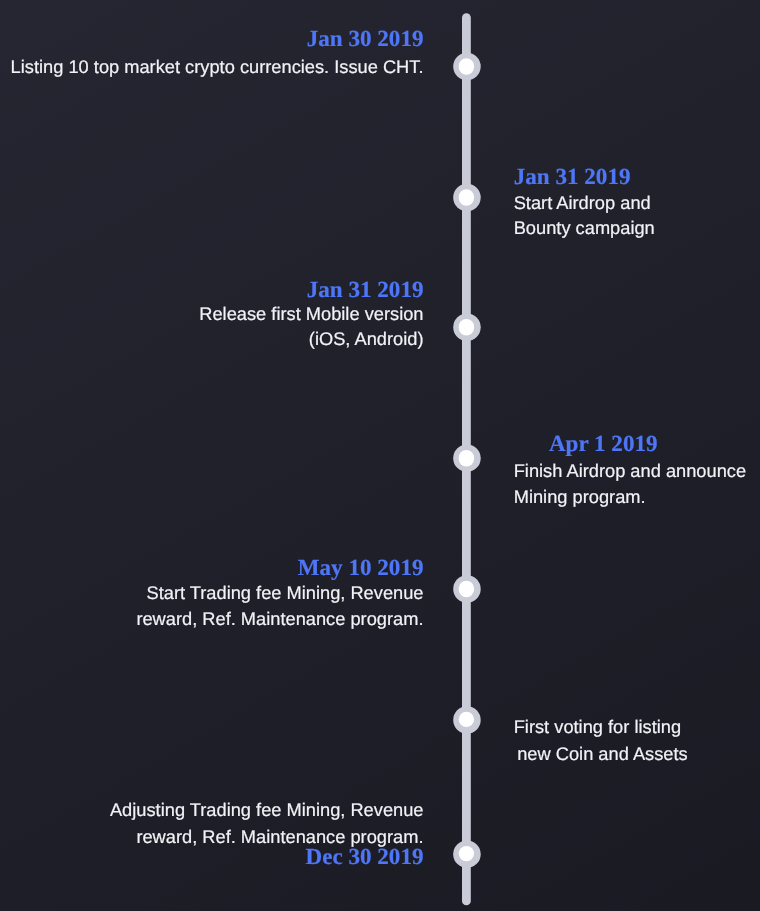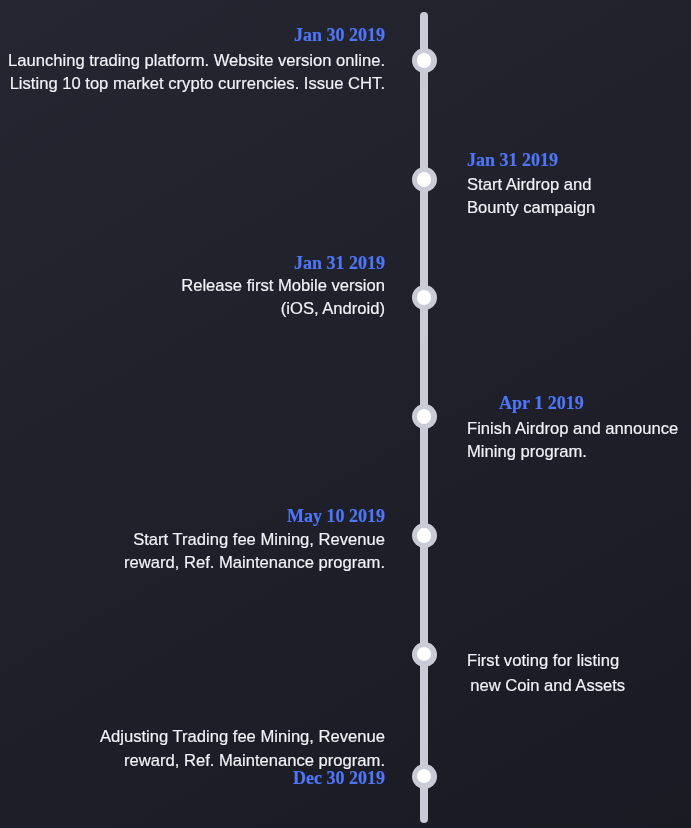--- a/index.html
+++ b/index.html
@@ -9,21 +9,21 @@
   .timeline{position:relative;width:691px;height:828px;
             background:linear-gradient(150deg,#252631 0%,#191a22 100%);}
   .axis{position:absolute;left:419.6px;top:12.4px;width:8.0px;height:810.2px;
         background:#c9ccd6;border-radius:4.05px;}
   .node{position:absolute;left:411.5px;width:25.0px;height:25.0px;border-radius:50%;
         background:#c9ccd6;box-sizing:border-box;}
   .node .core{position:absolute;left:5.2px;top:5.2px;width:14.6px;height:14.6px;
         border-radius:50%;background:#ffffff;}
   .date{position:absolute;transform:translateZ(0);
         font-family:"Liberation Serif",serif;font-weight:bold;
-        font-size:18px;line-height:22.2px;color:#4e76f7;white-space:nowrap;
+        font-size:21px;line-height:22.2px;color:#4e76f7;white-space:nowrap;
         -webkit-text-stroke:0.2px #4e76f7;}
   .desc{position:absolute;transform:translateZ(0);
         font-family:"Liberation Sans",sans-serif;font-weight:400;
         font-size:16.6px;line-height:23.2px;color:#f2f3f7;
         -webkit-text-stroke:0.18px #f2f3f7;}
   .desc .line{white-space:pre;}
   .side-left{text-align:right;right:306px;}
   .side-right{text-align:left;left:467px;}
 </style>
 </head>
@@ -50,21 +50,20 @@
     </div>
   <div class="node" style="top: 641.6px;">
     <div class="core"></div>
     </div>
   <div class="node" style="top: 763.5px;">
     <div class="core"></div>
     </div>
 
   <div class="date side-left" style="top: 24.2px;">Jan 30 2019</div>
   <div class="desc side-left" style="line-height: 23.4px; top: 48.5px;">
-    <div class="line">Launching trading platform. Website version online.</div>
     <div class="line">Listing 10 top market crypto currencies. Issue CHT.</div>
   </div>
 
   <div class="date side-right" style="top: 148.5px;">Jan 31 2019</div>
   <div class="desc side-right" style="line-height: 23.6px; top: 172.5px;">
     <div class="line">Start Airdrop and</div>
     <div class="line">Bounty campaign</div>
   </div>
 
   <div class="date side-left" style="top: 252px;">Jan 31 2019</div>

